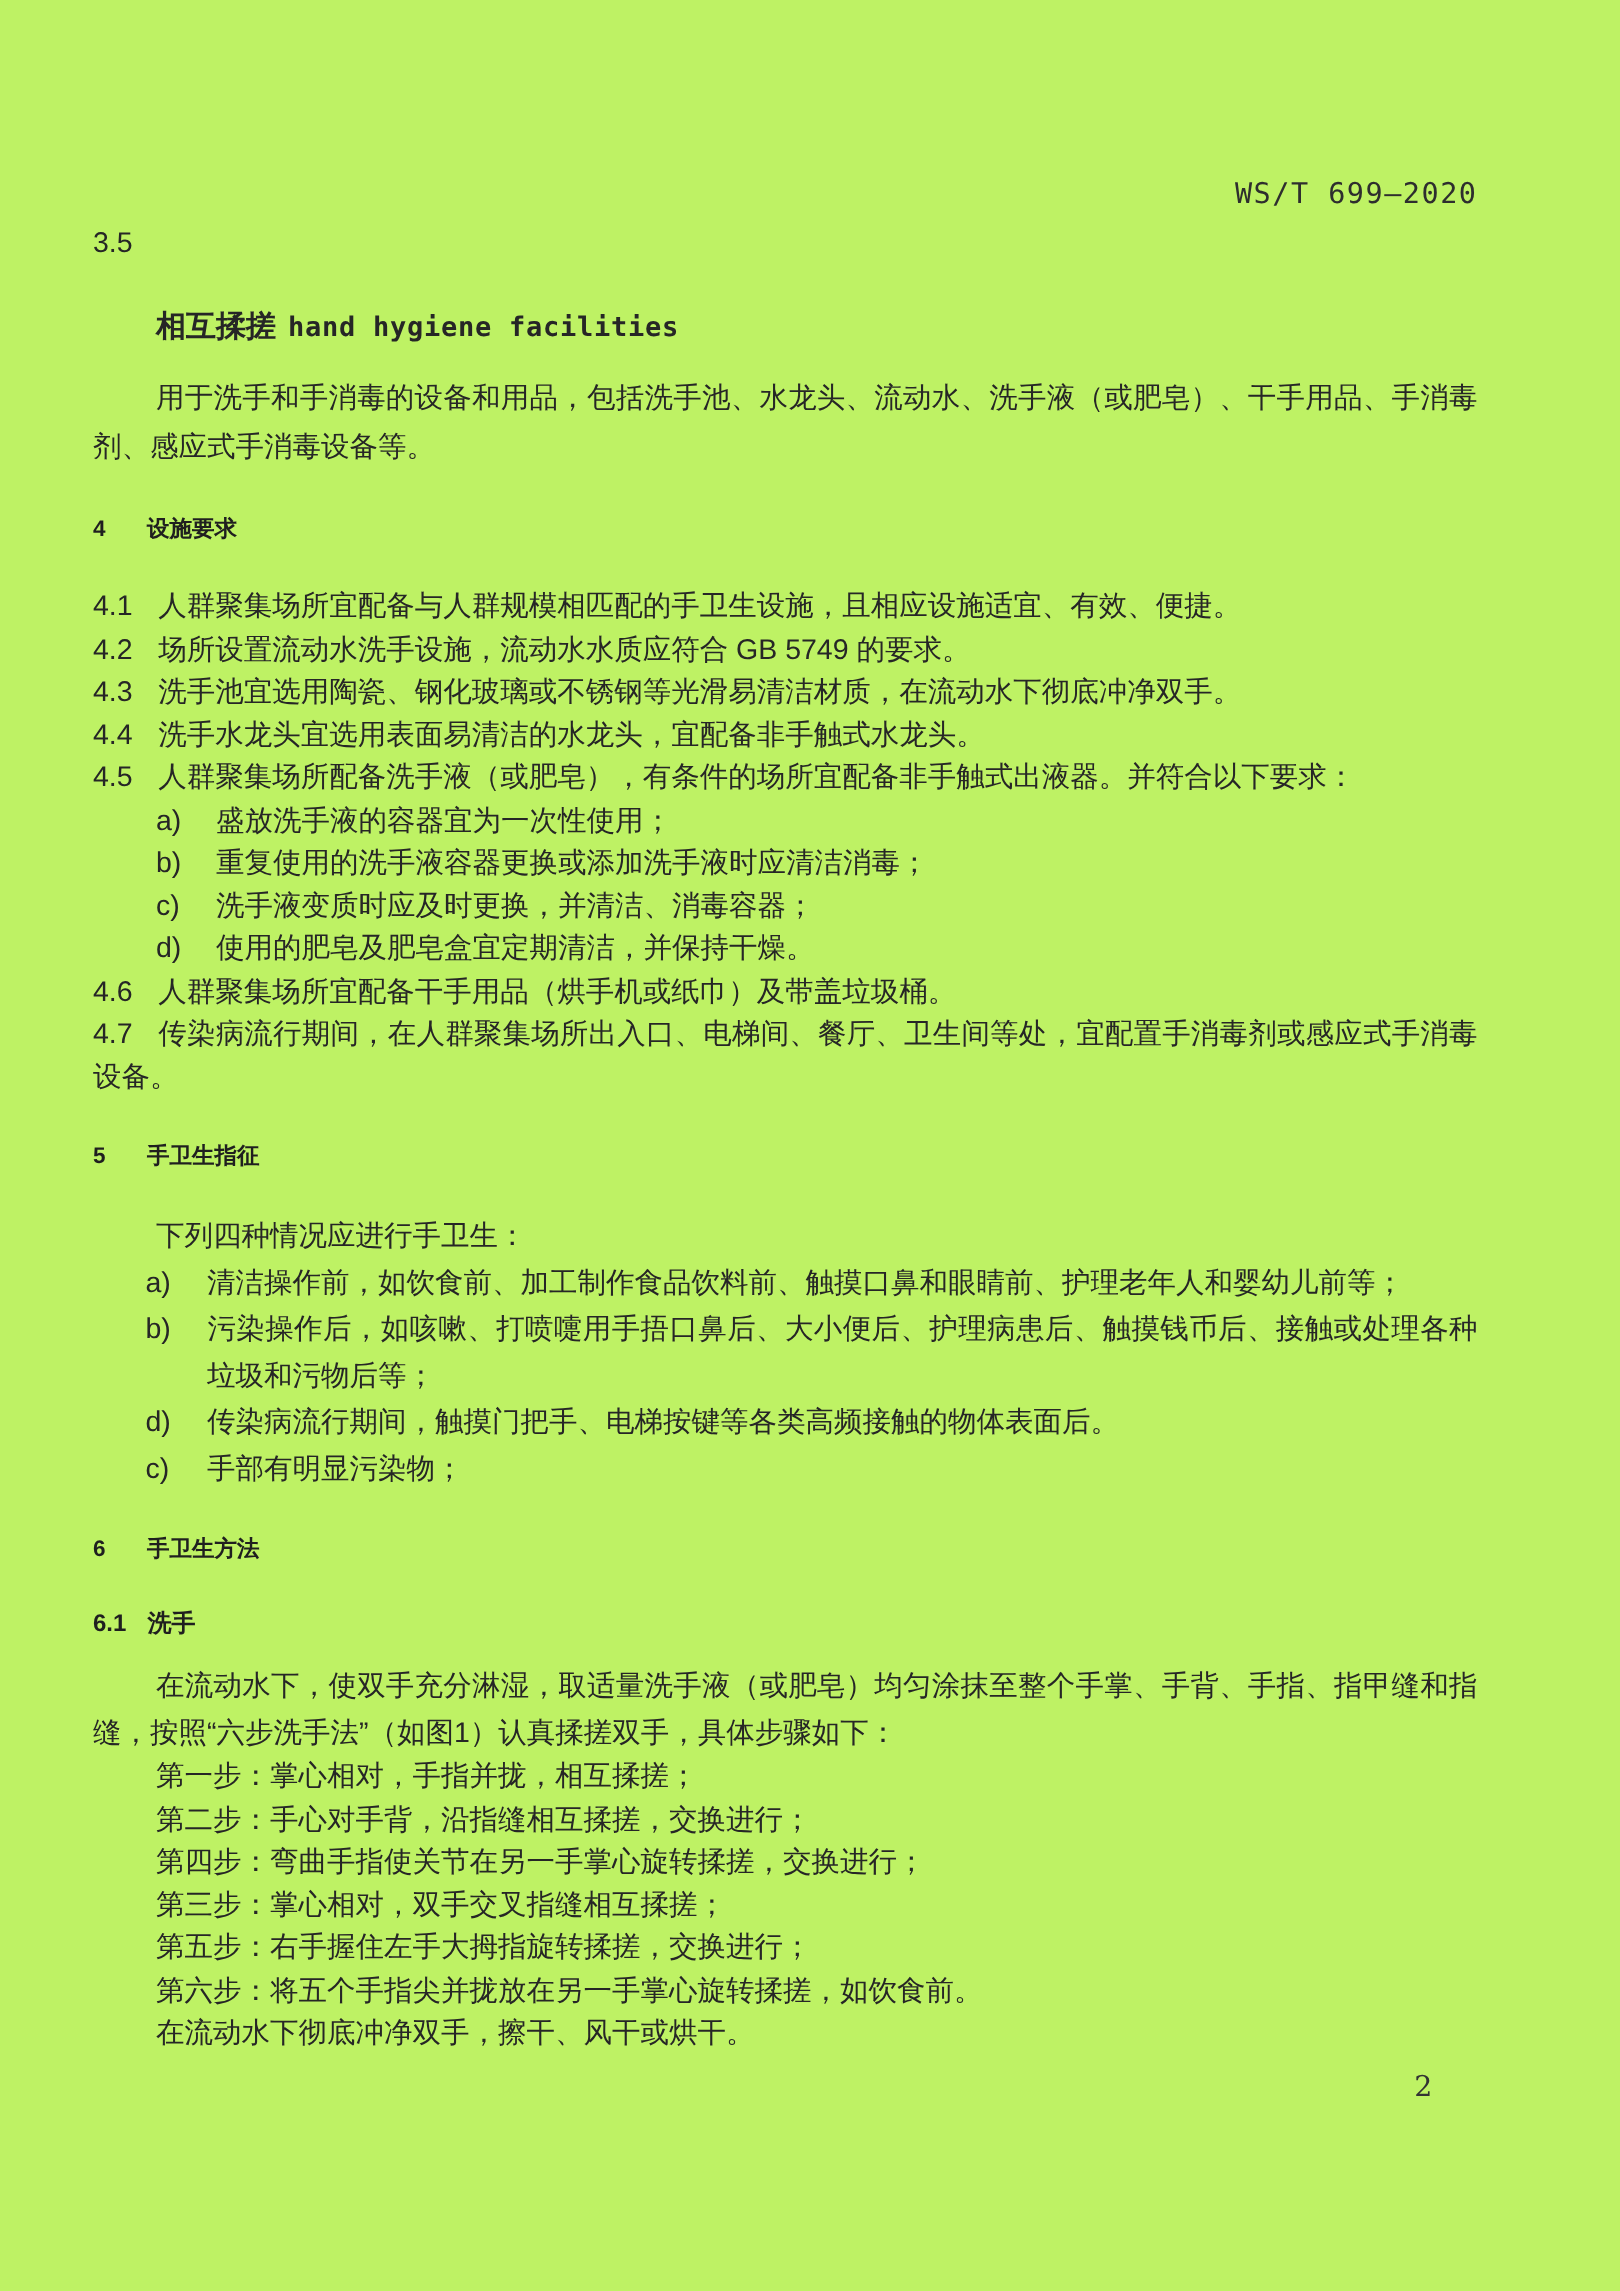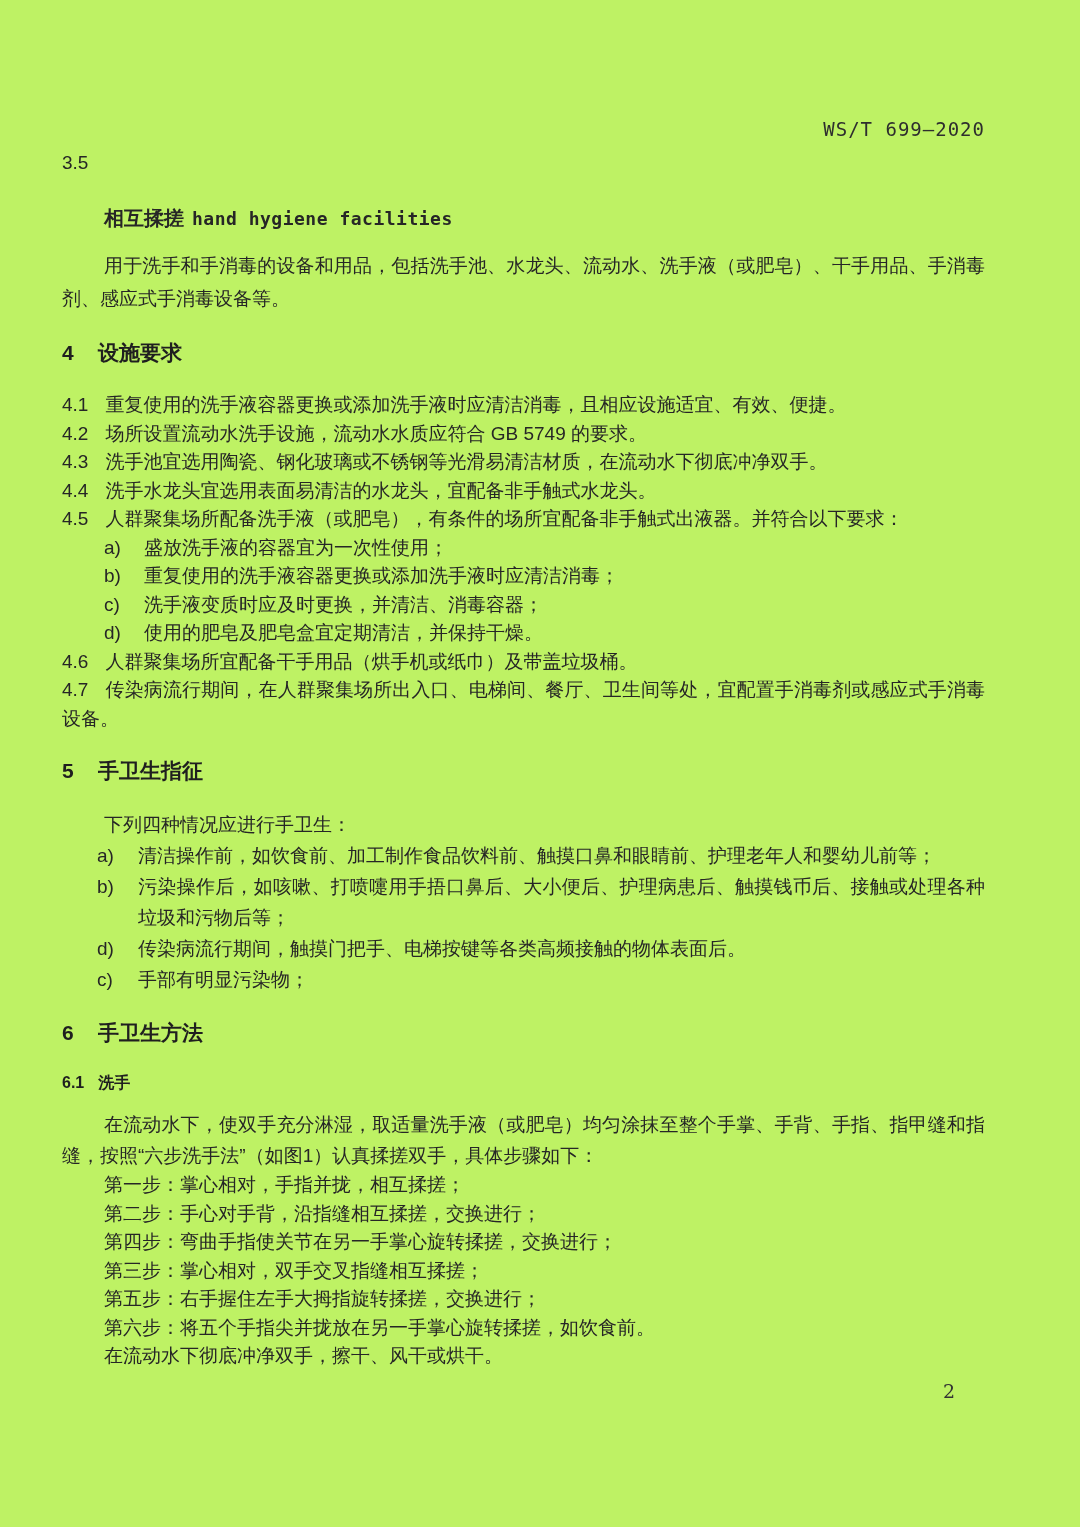--- a/index.html
+++ b/index.html
@@ -11,21 +11,21 @@
   }
   .page{box-sizing:border-box;width:1080px;height:1527px;padding:118px 95px 0 62px;background:#bef264;}
   .doc-header{
     text-align:right;line-height:22px;font-size:19px;color:#2e2e2e;
     font-family:"DejaVu Sans Mono","Liberation Mono",monospace;letter-spacing:1px;
   }
   .term-number{margin-top:10px;line-height:26px;}
   .term-title{margin-top:28px;padding-left:42px;line-height:28px;font-weight:bold;font-size:20px;}
   .term-en{font-family:"DejaVu Sans Mono","Liberation Mono",monospace;font-weight:bold;font-size:18px;margin-left:8px;letter-spacing:0.5px;}
   .term-def{margin:16px 0 0;text-indent:42px;line-height:33px;text-align:justify;}
-  .sec-heading{margin:24px 0 0;font-size:21px;line-height:28px;font-weight:bold;color:#1f1f1f;}
+  .sec-heading{margin:24px 0 0;font-size:15px;line-height:28px;font-weight:bold;color:#1f1f1f;}
   .sec-heading .sec-num{display:inline-block;min-width:20px;margin-right:16px;}
   .sub-heading{margin:22px 0 0;font-size:16px;line-height:28px;font-weight:bold;color:#1f1f1f;}
   .sub-heading .sec-num{margin-right:14px;}
   .clauses{margin-top:24px;}
   .clause{margin:0;line-height:28.5px;text-align:justify;}
   .c-num{margin-right:17px;}
   .subitem{margin:0;line-height:28.5px;padding-left:42px;text-align:justify;}
   .s-label{display:inline-block;width:40px;}
   .sec5-intro{margin:24px 0 0;line-height:31px;text-indent:42px;}
   .sec5-list{margin:0;padding:0;list-style:none;}
@@ -48,21 +48,21 @@
     <span>相互揉搓</span><span class="term-en">hand hygiene facilities</span>
   </div>
 
   <p class="term-def">用于洗手和手消毒的设备和用品，包括洗手池、水龙头、流动水、洗手液（或肥皂）、干手用品、手消毒剂、感应式手消毒设备等。</p>
 
   <h2 class="sec-heading">
     <span class="sec-num">4</span><span>设施要求</span>
   </h2>
 
   <div class="clauses">
-    <p class="clause"><span class="c-num">4.1</span><span>重复使用的洗手液容器更换或添加洗手液时应清洁消毒，且相应设施适宜、有效、便捷。</span></p>
+    <p class="clause"><span class="c-num">4.1</span><span>人群聚集场所宜配备与人群规模相匹配的手卫生设施，且相应设施适宜、有效、便捷。</span></p>
     <p class="clause"><span class="c-num">4.2</span><span>场所设置流动水洗手设施，流动水水质应符合 GB 5749 的要求。</span></p>
     <p class="clause"><span class="c-num">4.3</span><span>洗手池宜选用陶瓷、钢化玻璃或不锈钢等光滑易清洁材质，在流动水下彻底冲净双手。</span></p>
     <p class="clause"><span class="c-num">4.4</span><span>洗手水龙头宜选用表面易清洁的水龙头，宜配备非手触式水龙头。</span></p>
     <p class="clause"><span class="c-num">4.5</span><span>人群聚集场所配备洗手液（或肥皂），有条件的场所宜配备非手触式出液器。并符合以下要求：</span></p>
 
     <p class="subitem"><span class="s-label">a)</span><span>盛放洗手液的容器宜为一次性使用；</span></p>
     <p class="subitem"><span class="s-label">b)</span><span>重复使用的洗手液容器更换或添加洗手液时应清洁消毒；</span></p>
     <p class="subitem"><span class="s-label">c)</span><span>洗手液变质时应及时更换，并清洁、消毒容器；</span></p>
     <p class="subitem"><span class="s-label">d)</span><span>使用的肥皂及肥皂盒宜定期清洁，并保持干燥。</span></p>
 

